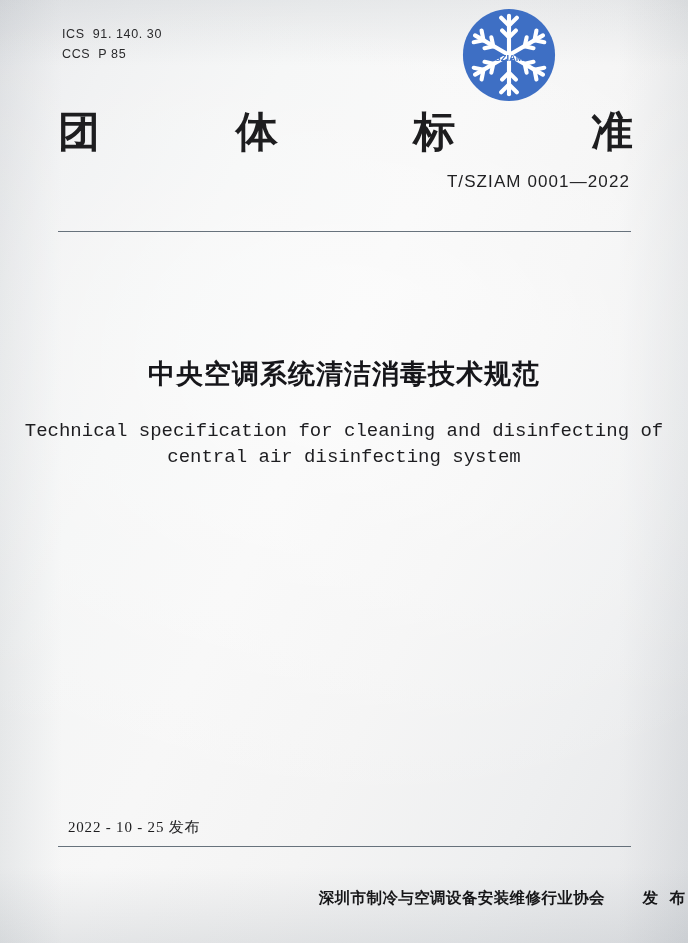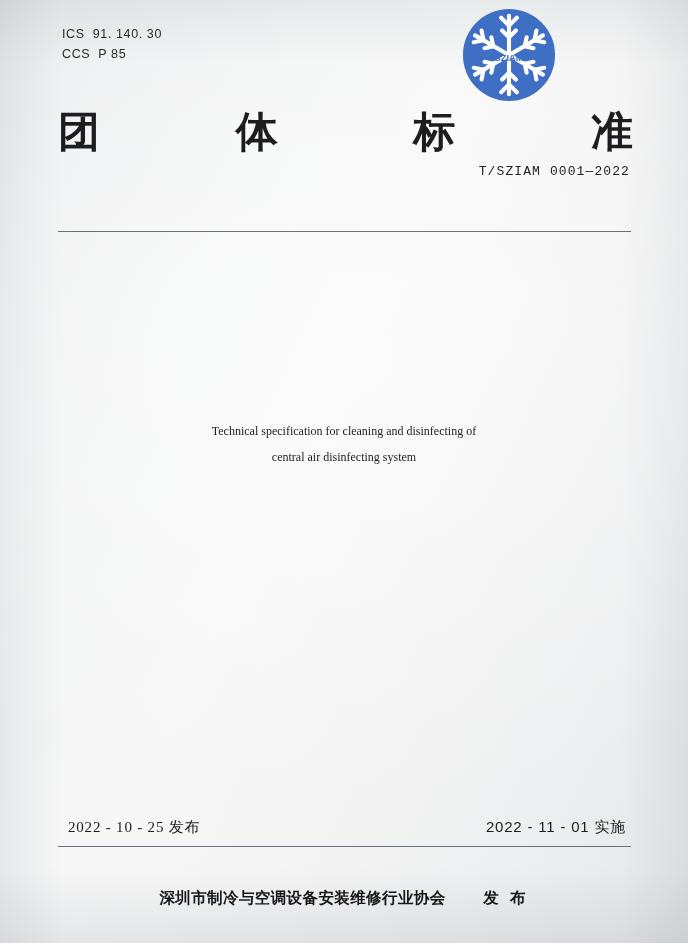--- a/index.html
+++ b/index.html
@@ -92,23 +92,23 @@
     font-weight: bold;
     color: #1d1d1f;
     letter-spacing: 0;
   }
   .tuanti span { display: block; }
 
   
   .std-no {
     position: absolute;
     right: 58px;
-    top: 164px;
-    font-family: Liberation Mono, monospace;
-    font-size: 13px;
+    top: 172px;
+    font-family: Liberation Sans, sans-serif;
+    font-size: 17px;
     letter-spacing: 1.1px;
     color: #1f1f21;
     white-space: nowrap;
   }
 
   
   .rule-top {
     position: absolute;
     left: 58px;
     top: 231px;
@@ -139,22 +139,22 @@
     font-weight: bold;
     color: #16161a;
     letter-spacing: 1px;
   }
   .title-en {
     position: absolute;
     left: 0;
     right: 0;
     top: 418px;
     text-align: center;
-    font-family: Liberation Serif, serif;
-    font-size: 12px;
+    font-family: Liberation Mono, monospace;
+    font-size: 19px;
     color: #1d1d20;
     line-height: 26px;
   }
   .title-en div { white-space: nowrap; }
 
   
   .date-left {
     position: absolute;
     left: 68px;
     top: 818px;
@@ -174,21 +174,21 @@
     letter-spacing: 0.8px;
     white-space: nowrap;
   }
 
   
   .publisher {
     position: absolute;
     left: 0;
     right: 0;
     top: 888px;
-    text-align: center;
+    text-align: right;
     font-family: "DejaVu Sans", "Liberation Sans", sans-serif;
     font-size: 15.5px;
     font-weight: bold;
     color: #161618;
     letter-spacing: 0.4px;
     white-space: nowrap;
   }
   .publisher .gap { display: inline-block; width: 26px; }
   .publisher .issuer { letter-spacing: 3px; }
 </style>
@@ -251,27 +251,27 @@
       <span>体</span>
       <span>标</span>
       <span>准</span>
     </div>
 
     <div class="std-no">T/SZIAM 0001—2022</div>
 
     <div class="rule-top"></div>
     <div class="rule-bottom"></div>
 
+    <div class="title-cn">中央空调系统清洁消毒技术规范</div>
     <div class="title-en">
       <div>Technical specification for cleaning and disinfecting of</div>
       <div>central air disinfecting system</div>
     </div>
 
     <div class="date-left">2022 - 10 - 25 发布</div>
-    <div class="date-right">2022 - 11 - 01 实施</div>
 
     <div class="publisher">
       <span>深圳市制冷与空调设备安装维修行业协会</span>
       <span class="gap"></span>
       <span class="issuer">发 布</span>
     </div>
 
   </div>
 </div>
 

